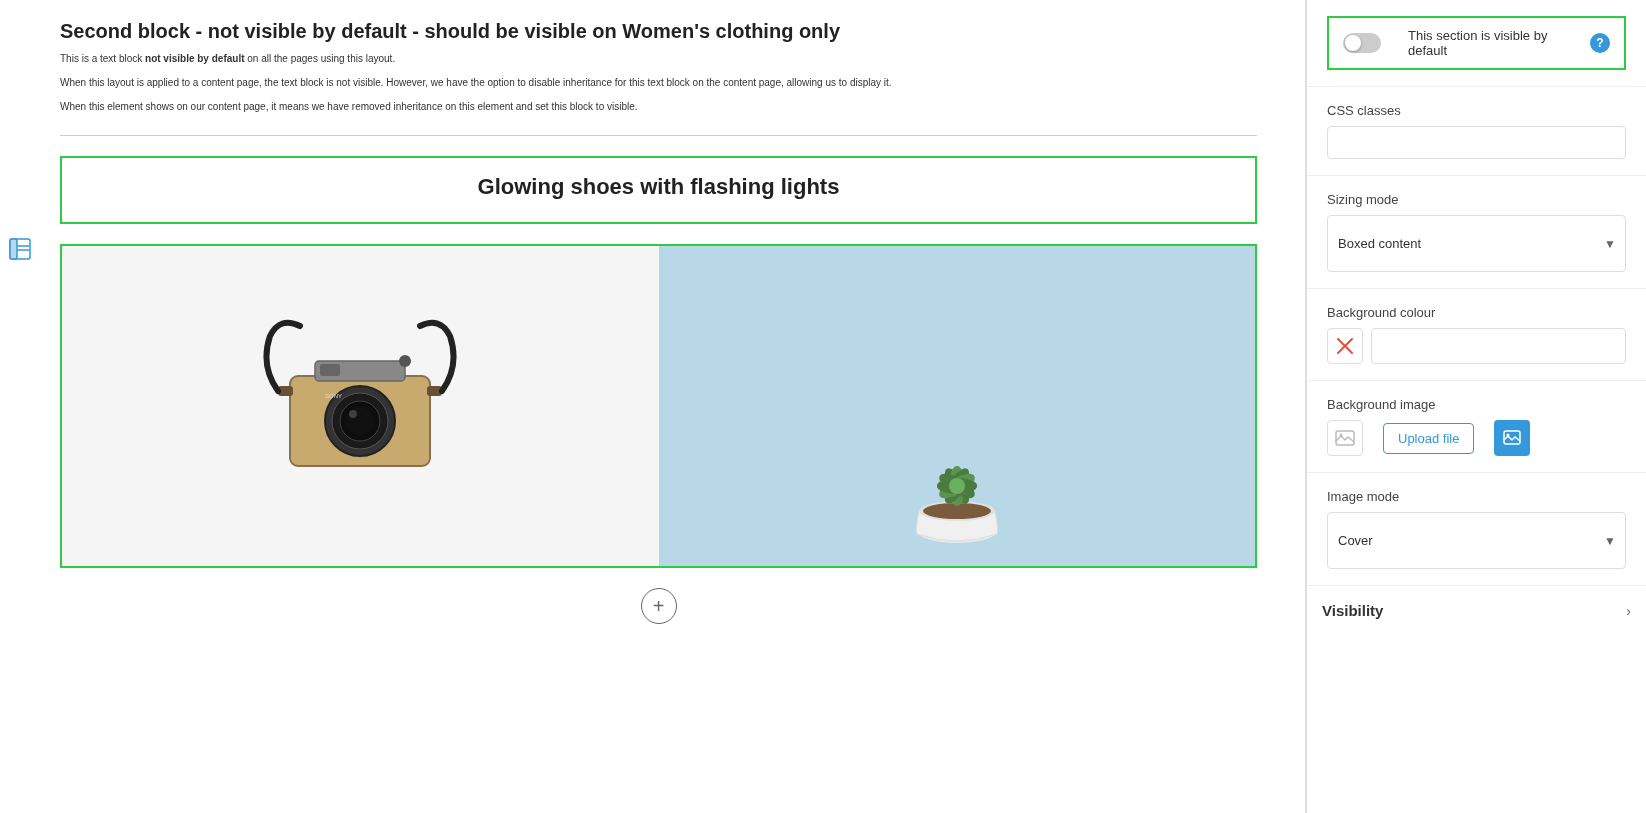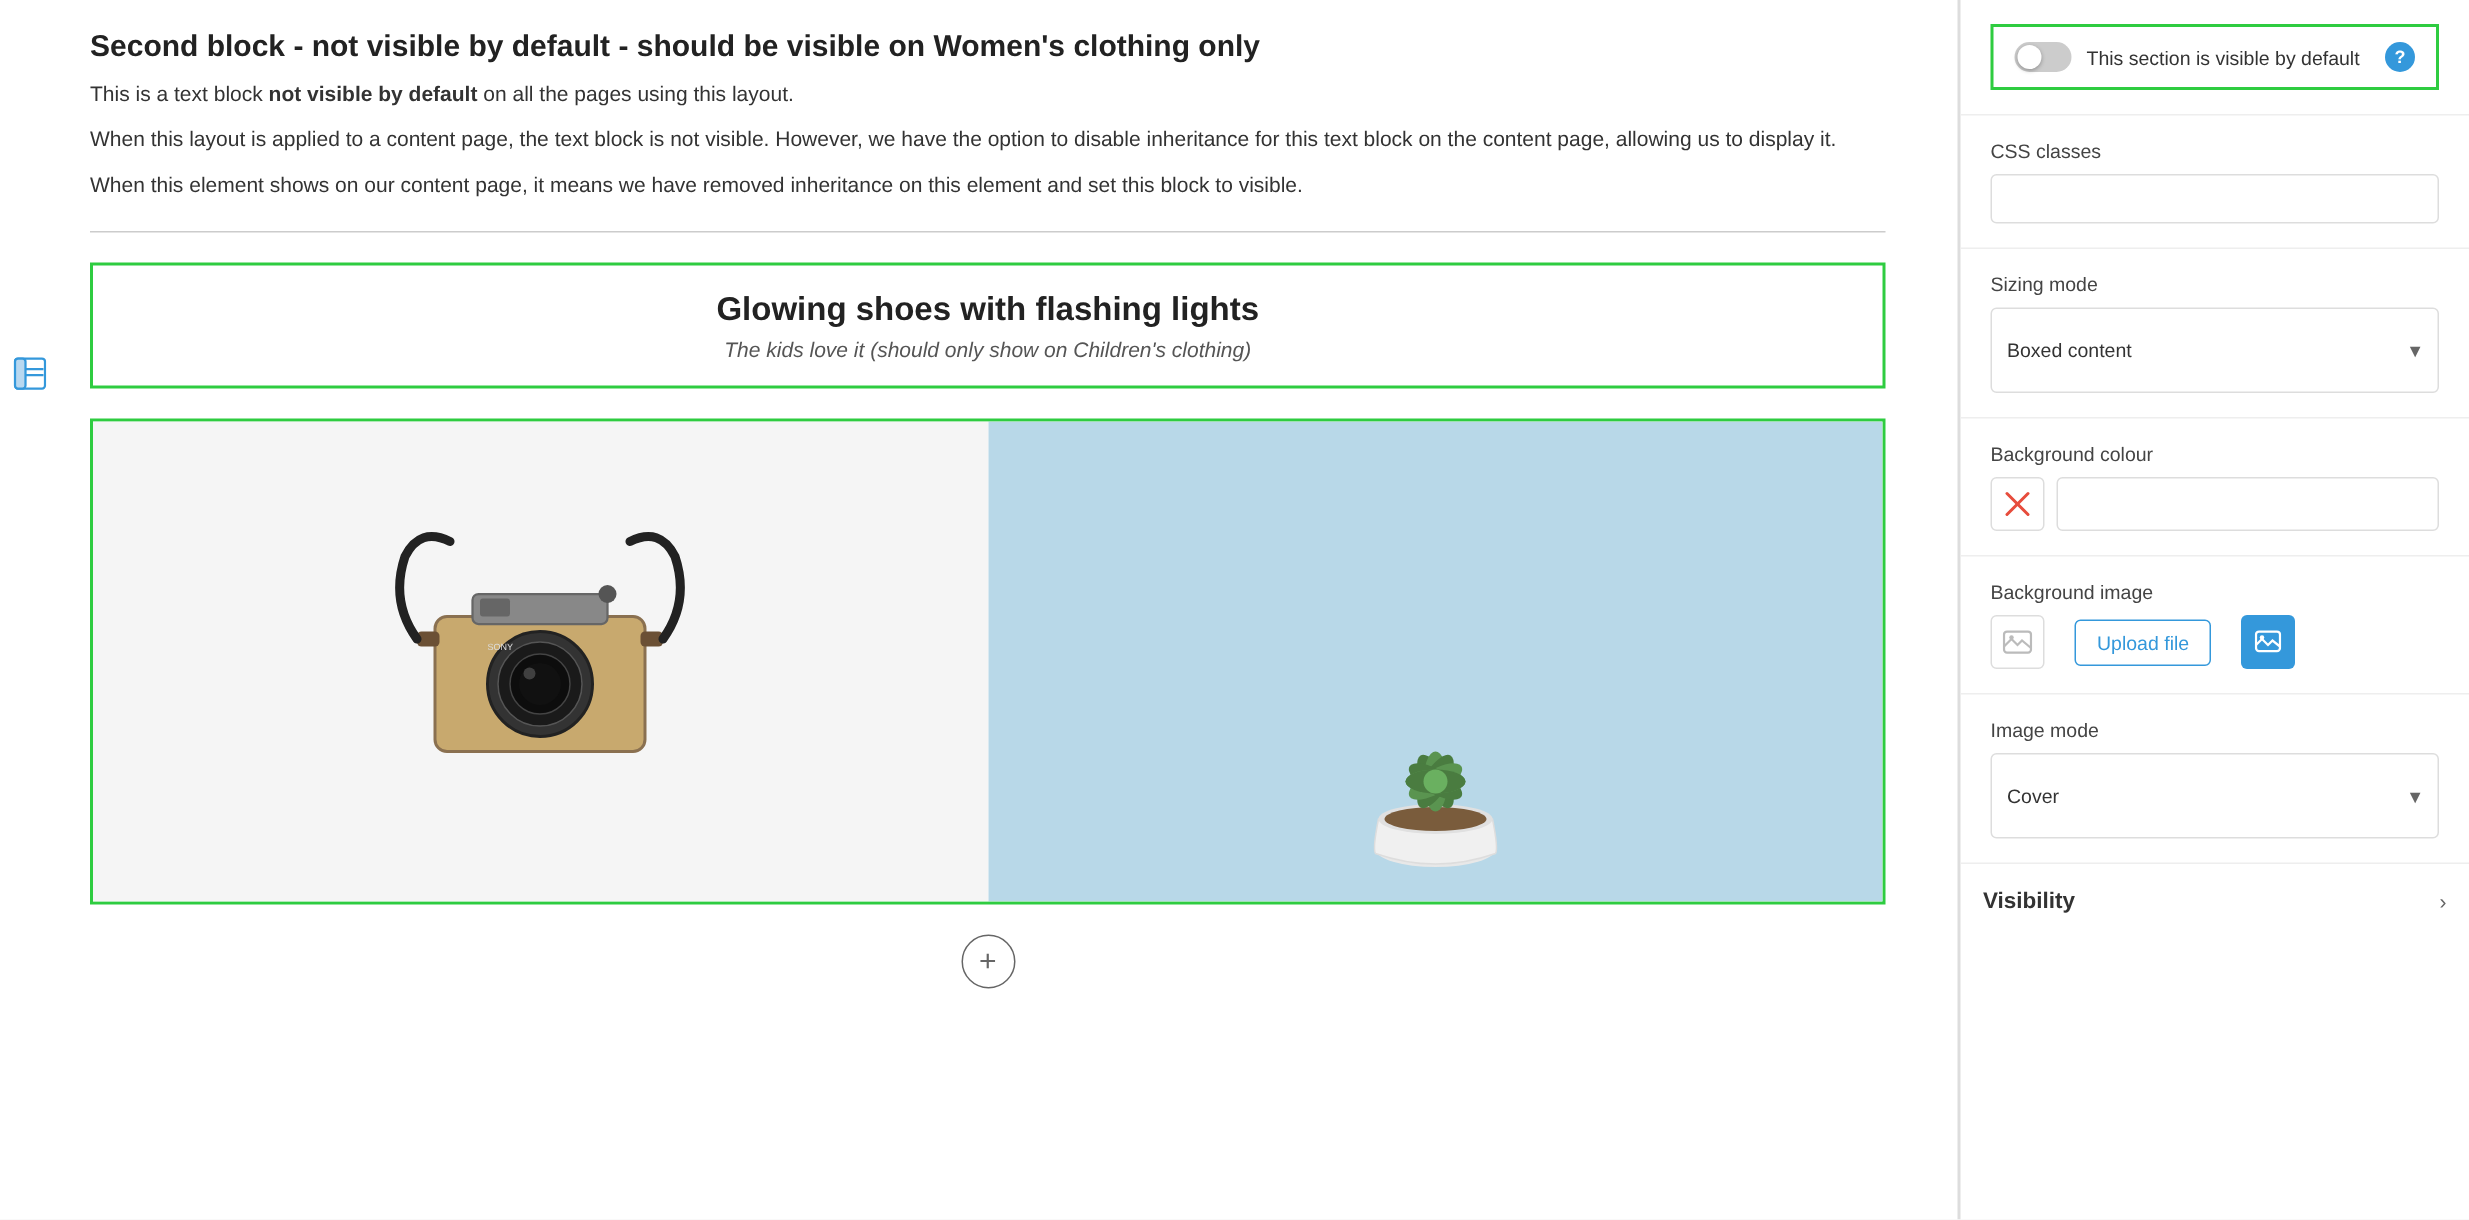--- a/index.html
+++ b/index.html
@@ -34,21 +34,21 @@
     }
 
     .section-title {
       font-size: 20px;
       font-weight: 600;
       color: #222;
       margin-bottom: 8px;
     }
 
     .section-desc {
-      font-size: 14px;
+      font-size: 10px;
       color: #333;
       line-height: 1.6;
       margin-bottom: 8px;
     }
 
     .section-desc strong {
       font-weight: 700;
     }
 
     .divider {
@@ -145,21 +145,21 @@
     }
 
     .panel-section {
       padding: 16px 20px;
       border-bottom: 1px solid #eee;
     }
 
     .visibility-toggle-row {
       display: flex;
       align-items: center;
-      gap: 10px;
+      gap: 27px;
       border: 2.5px solid #2ecc40;
       padding: 10px 14px;
       margin-bottom: 0;
     }
 
     .toggle-switch {
       width: 38px;
       height: 20px;
       background: #ccc;
       border-radius: 10px;
@@ -358,21 +358,20 @@
         This is a text block <strong>not visible by default</strong> on all the pages using this layout.
       </p>
       <p class="section-desc">When this layout is applied to a content page, the text block is not visible. However, we have the option to disable inheritance for this text block on the content page, allowing us to display it.</p>
       <p class="section-desc">When this element shows on our content page, it means we have removed inheritance on this element and set this block to visible.</p>
     </div>
 
     <hr class="divider">
 
     <div class="glowing-block">
       <div class="glowing-title">Glowing shoes with flashing lights</div>
-      <div class="glowing-subtitle">The kids love it (should only show on Children's clothing)</div>
     </div>
 
     <div class="images-block">
 
       <div class="image-placeholder image-placeholder-camera">
         <svg class="camera-svg" viewBox="0 0 200 200" xmlns="http://www.w3.org/2000/svg">
 
           <rect x="30" y="70" width="140" height="90" rx="8" fill="#c8a96e" stroke="#8a7050" stroke-width="2"></rect>
 
           <rect x="55" y="55" width="90" height="20" rx="4" fill="#888" stroke="#666" stroke-width="1.5"></rect>

